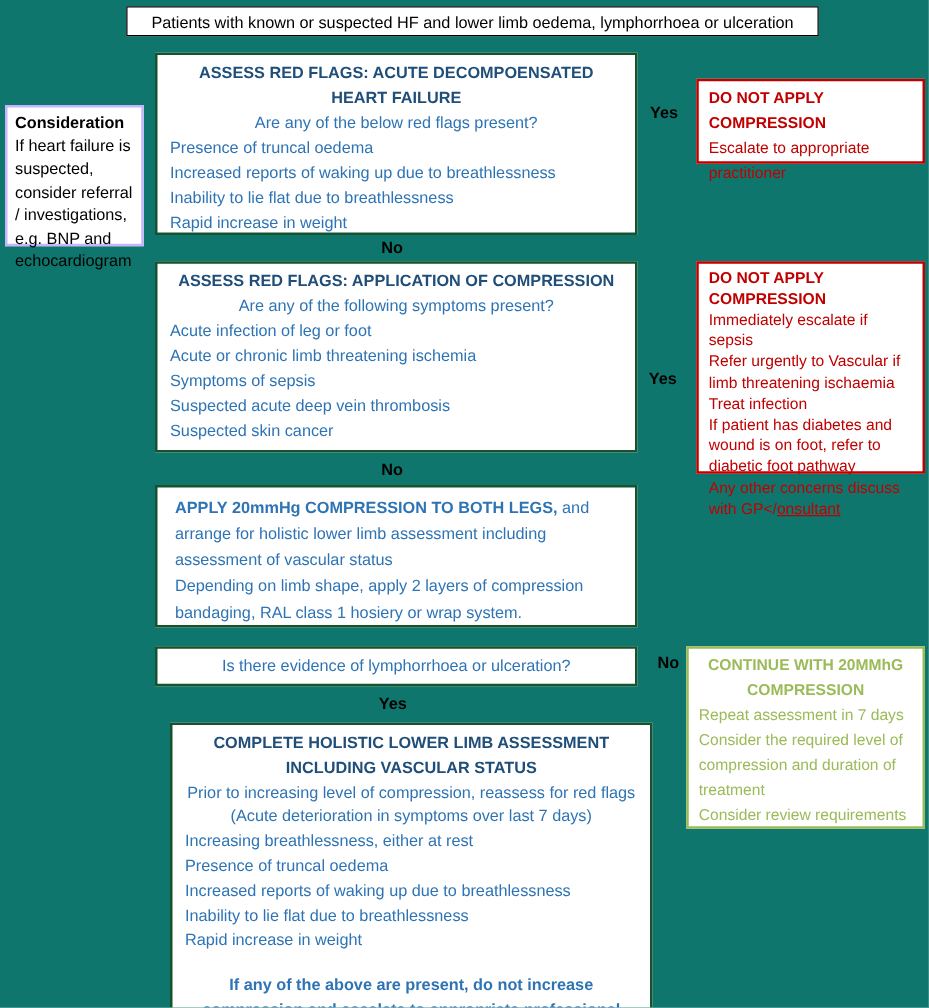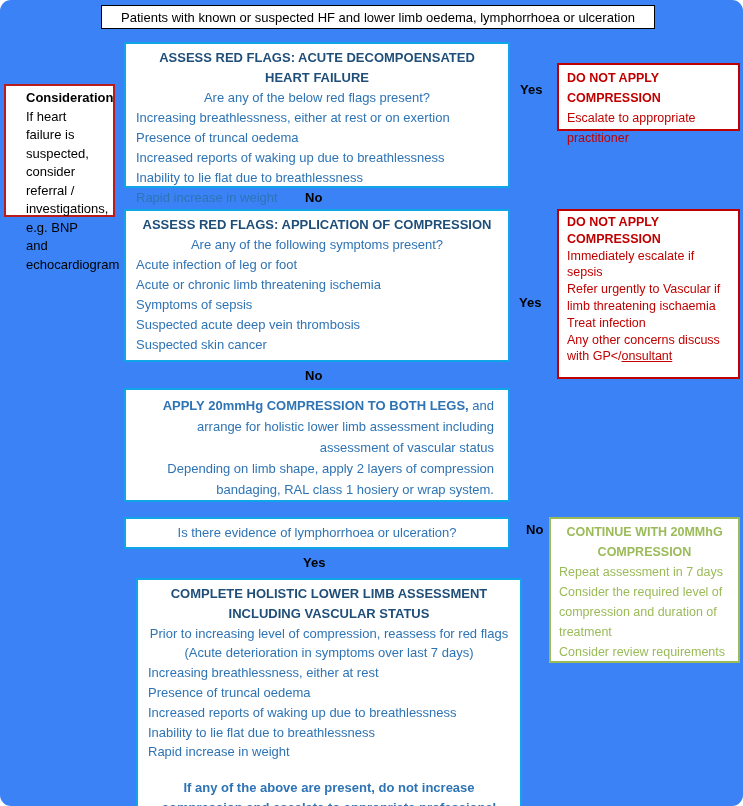--- a/index.html
+++ b/index.html
@@ -1,40 +1,40 @@
 <!DOCTYPE html>
 <html><head>
 <meta charset="utf-8">
 <style>
   * { margin: 0; padding: 0; box-sizing: border-box; }
   body { background: #ffffff; font-family: "Liberation Sans", sans-serif; }
-  .canvas { position: relative; width: 743px; height: 806px; background: #3b82f6; overflow: hidden; border-radius: 11px; }
+  .canvas { position: relative; width: 743px; height: 806px; background: #0f766e; overflow: hidden; }
   .box { position: absolute; background: #ffffff; }
 
   .top-box {
     left: 101px; top: 5px; width: 554px; height: 24px;
     border: 1px solid #000; color: #000; font-size: 13px;
     display: flex; align-items: center; justify-content: center; text-align: center;
   }
 
   .consideration-box {
-    left: 4px; top: 84px; width: 111px; height: 133px;
-    border: 2px solid #b91c1c; color: #000; font-size: 13px; line-height: 18.5px;
-    padding: 3px 20px;
+    left: 4px; top: 84px; width: 111px; height: 113px;
+    border: 2px solid #c4b5fd; color: #000; font-size: 13px; line-height: 18.5px;
+    padding: 3px 6px;
   }
   .consideration-box .c-title { font-weight: bold; }
 
-  .blue-box { border: 2px solid #0ea5e9; color: #2E74B5; font-size: 13px; line-height: 20px; padding: 4px 10px; }
+  .blue-box { border: 2px solid #14532d; color: #2E74B5; font-size: 13px; line-height: 20px; padding: 4px 10px; }
   .blue-box .title { color: #1F4E79; font-weight: bold; text-align: center; }
   .blue-box .question { text-align: center; }
 
   .box1 { left: 124px; top: 42px; width: 386px; height: 146px; }
   .box2 { left: 124px; top: 209px; width: 386px; height: 153px; }
 
-  .box3 { left: 124px; top: 388px; width: 386px; height: 114px; text-align: right; line-height: 21px; padding: 5px 14px; }
+  .box3 { left: 124px; top: 388px; width: 386px; height: 114px; text-align: left; line-height: 21px; padding: 5px 14px; }
   .box3 .bold-lead { font-weight: bold; }
 
   .box4 { left: 124px; top: 517px; width: 386px; height: 32px; display: flex; align-items: center; justify-content: center; text-align: center; }
 
   .box5 { left: 136px; top: 578px; width: 386px; height: 250px; line-height: 19.8px; padding: 4px 10px; }
   .box5 .subtitle { text-align: center; }
   .box5 .footer { font-weight: bold; text-align: center; margin-top: 16px; }
 
   .red-box { border: 2px solid #C00000; color: #C00000; font-size: 12.5px; }
   .red-box .title { font-weight: bold; text-align: left; }
@@ -66,21 +66,20 @@
   </div>
 
   <div class="box consideration-box">
     <div class="c-title">Consideration</div>
     <div>If heart failure is suspected, consider referral / investigations, e.g. BNP and echocardiogram</div>
   </div>
 
   <div class="box blue-box box1">
     <div class="title">ASSESS RED FLAGS: ACUTE DECOMPOENSATED HEART FAILURE</div>
     <div class="question">Are any of the below red flags present?</div>
-    <div class="item">Increasing breathlessness, either at rest or on exertion</div>
     <div class="item">Presence of truncal oedema</div>
     <div class="item">Increased reports of waking up due to breathlessness</div>
     <div class="item">Inability to lie flat due to breathlessness</div>
     <div class="item">Rapid increase in weight</div>
   </div>
 
   <div class="flow-label yes1">Yes</div>
 
   <div class="box red-box red1">
     <div class="title">DO NOT APPLY COMPRESSION</div>
@@ -99,20 +98,21 @@
     <div class="item">Suspected skin cancer</div>
   </div>
 
   <div class="flow-label yes2">Yes</div>
 
   <div class="box red-box red2">
     <div class="title">DO NOT APPLY COMPRESSION</div>
     <div class="item">Immediately escalate if sepsis</div>
     <div class="item">Refer urgently to Vascular if limb threatening ischaemia</div>
     <div class="item">Treat infection</div>
+    <div class="item">If patient has diabetes and wound is on foot, refer to diabetic foot pathway</div>
     <div class="item"><span>Any other concerns discuss with GP&lt;/</span><span class="underline">onsultant</span></div>
   </div>
 
   <div class="flow-label no2">No</div>
 
   <div class="box blue-box box3">
     <div><span class="bold-lead">APPLY 20mmHg COMPRESSION TO BOTH LEGS,</span><span> and arrange for holistic lower limb assessment including assessment of vascular status</span></div>
     <div>Depending on limb shape, apply 2 layers of compression bandaging, RAL class 1 hosiery or wrap system.</div>
   </div>
 

